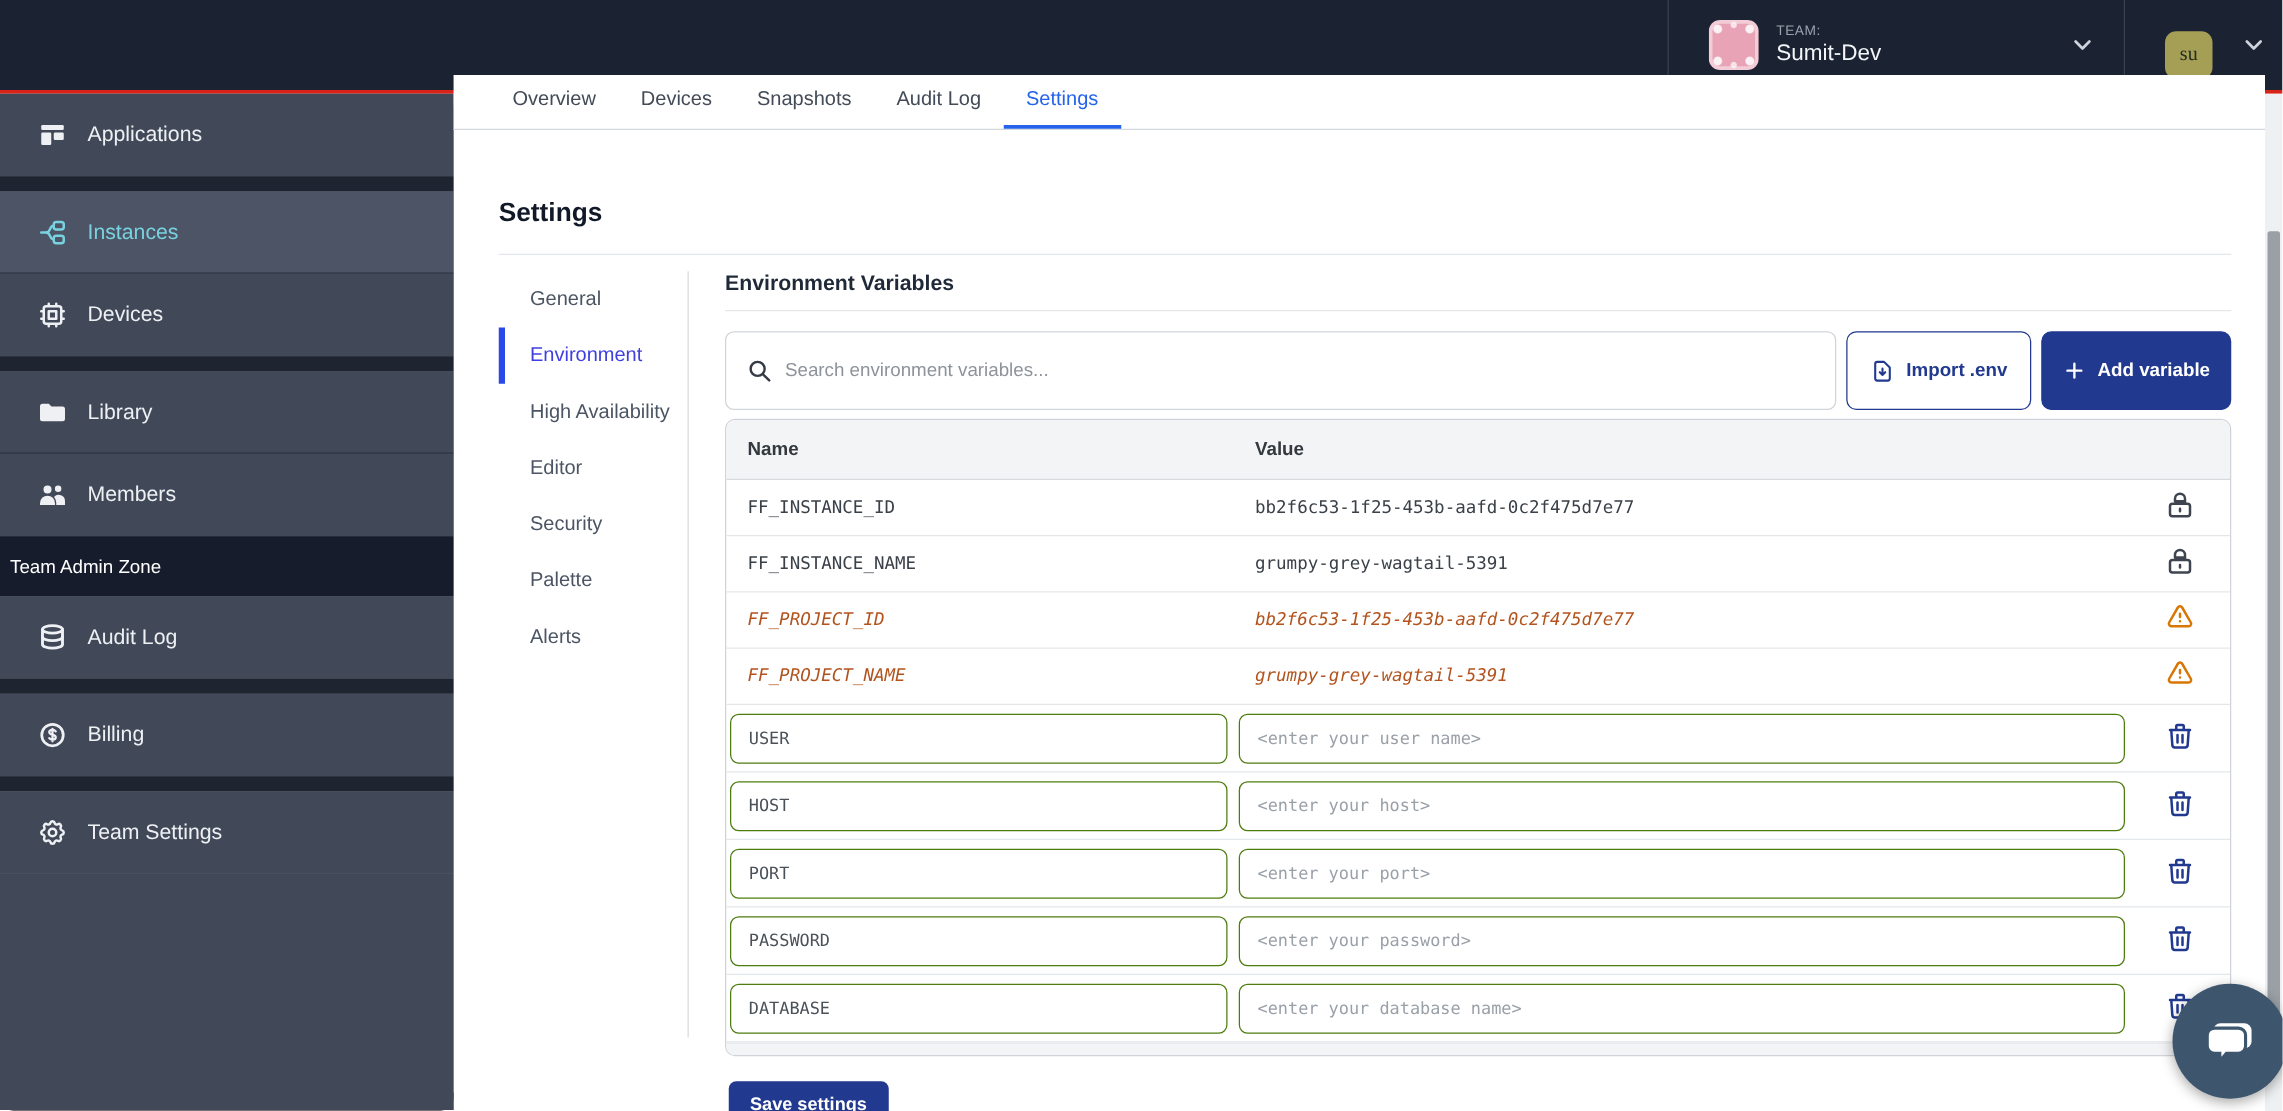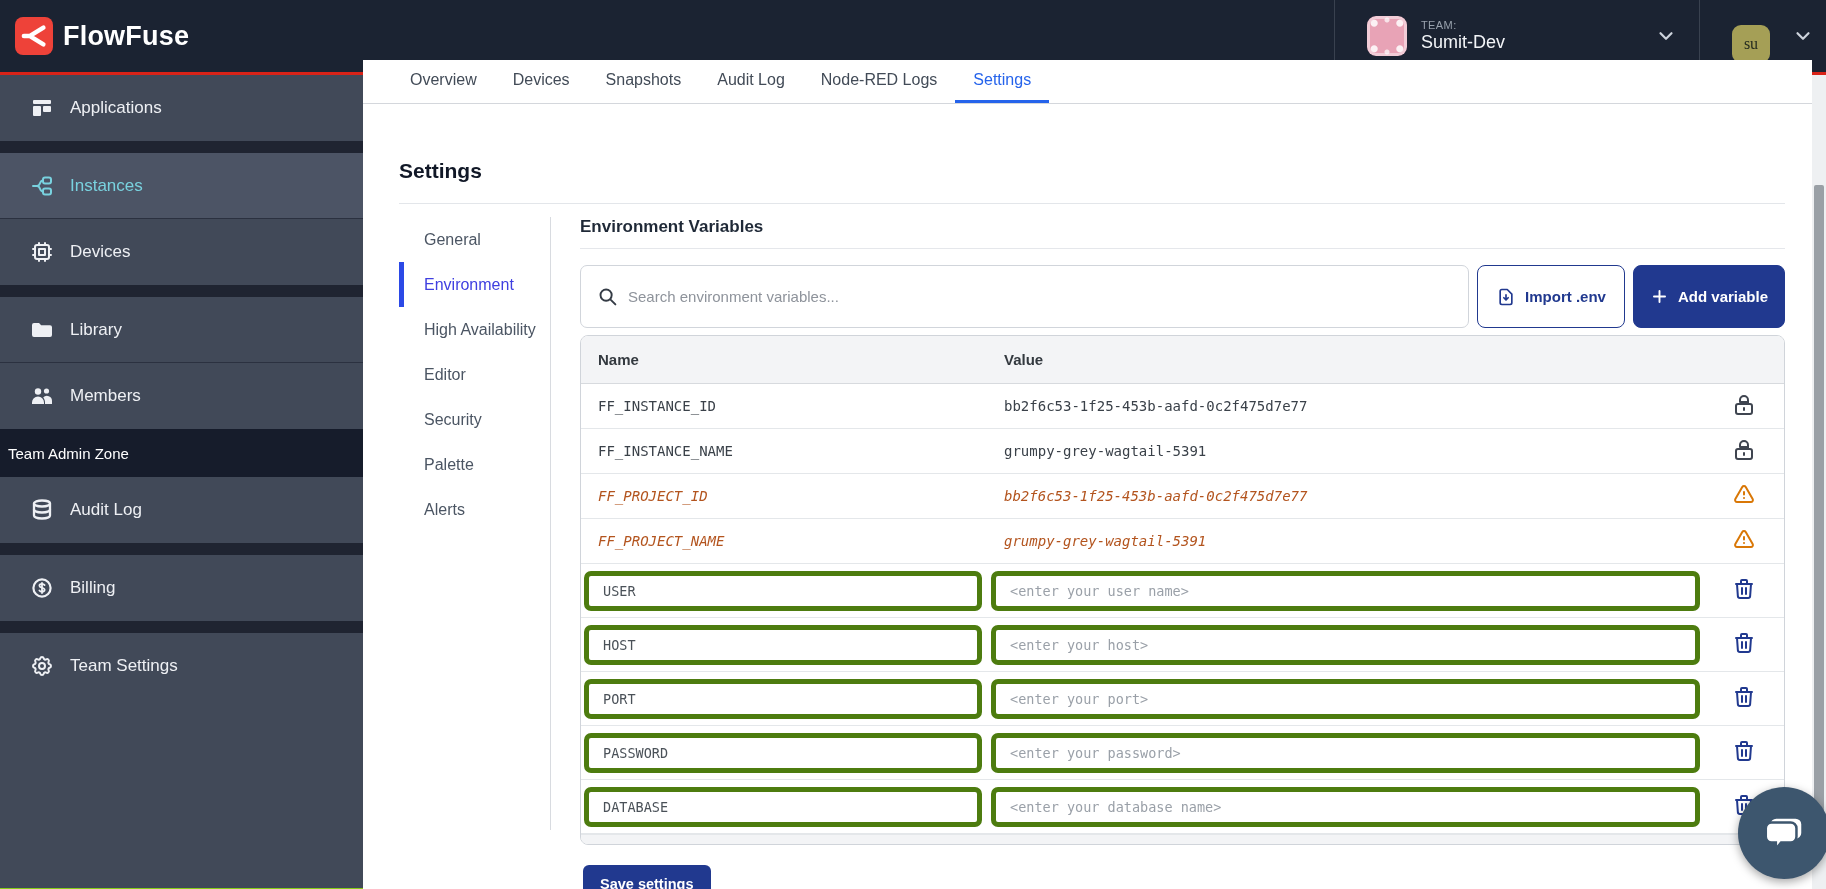--- a/index.html
+++ b/index.html
@@ -25,21 +25,21 @@
        radial-gradient(circle at 50% 90%, rgba(255,255,255,.7) 2px, transparent 3px);
      box-shadow: inset 0 0 0 3px rgba(255,255,255,.45); }
   .team-meta { margin-left:14px; margin-right:150px; }
   .team-label { color:#98a1ad; font-size:11px; letter-spacing:.4px; }
   .team-name { color:#f3f5f8; font-size:18px; margin-top:1px; }
   .chev { color:#cdd3dc; display:flex; align-items:center; }
   .user-menu { display:flex; align-items:center; gap:22px; padding:0 12px 0 32px; cursor:pointer; }
   .user-avatar { width:38px; height:38px; border-radius:9px; background:#a59f56; color:#242b1f; display:flex; align-items:center; justify-content:center; font-size:16px; font-family:"Liberation Serif", serif;margin-top:16px; }
 
   
-  .sidebar { position:absolute; top:75px; left:0; width:363px; height:814px; background:#84cc16; }
+  .sidebar { position:absolute; top:75px; left:0; width:363px; height:814px; background:#737373;border-radius:12px; }
   .side-group { background:#414958; }
   .side-gap { height:12px; background:#1f2431; }
   .side-item { height:66px; display:flex; align-items:center; padding-left:30px; gap:16px; color:#eef0f4; font-size:17px; cursor:pointer; border-bottom:1px solid #2b3140; background:#414958; }
   .side-item:last-child { border-bottom:none; }
   .side-item .sicon { width:24px; height:24px; flex:0 0 24px; display:flex; align-items:center; justify-content:center; color:#eef0f4; }
   .side-item.active { background:#4c5465; color:#79d2df; }
   .side-item.active .sicon { color:#79d2df; }
   .admin-zone { height:48px; background:#161c2b; color:#ffffff; font-size:15px; display:flex; align-items:center; padding-left:8px; }
   .side-rest { background:#414958; height:189px; }
 
@@ -74,21 +74,21 @@
   .t-row { display:grid; grid-template-columns:410px 1fr 80px; align-items:center; }
   .t-head { height:48px; background:#f3f4f6; border-bottom:1px solid #d7dade; font-size:15px; font-weight:bold; color:#33393f; }
   .t-head .c1 { padding-left:17px; }
   .t-head .c2 { padding-left:13px; }
   .t-ro { height:45px; border-bottom:1px solid #e4e7ea; font-family:"DejaVu Sans Mono","Liberation Mono",monospace; font-size:14px; color:#3a4149; }
   .t-ro .c1 { padding-left:17px; }
   .t-ro .c2 { padding-left:13px; }
   .t-ro.deprecated { color:#b3541e; font-style:italic; }
   .t-ro .c3, .t-ed .c3 { display:flex; justify-content:center; }
   .t-ed { height:54px; border-bottom:1px solid #e4e7ea; }
-  .t-ed input { height:40px; border:5px solid #4d7c0f; border-radius:7px; font-family:"DejaVu Sans Mono","Liberation Mono",monospace; font-size:13.5px; color:#4a5158; padding:0 14px; outline:none; background:#fff; }
+  .t-ed input { height:40px; border:1px solid #4d7c0f; border-radius:7px; font-family:"DejaVu Sans Mono","Liberation Mono",monospace; font-size:13.5px; color:#4a5158; padding:0 14px; outline:none; background:#fff; }
   .t-ed input::placeholder { color:#9aa0a8; }
   .t-ed .c1 input { margin-left:3px; width:calc(100% - 12px); }
   .t-ed .c2 input { width:calc(100% - 4px); }
   .icon-btn { background:none; border:none; cursor:pointer; display:flex; color:#21398f; padding:2px; }
   .lock-ic { color:#3f4550; }
   .warn-ic { color:#d97706; }
   .t-foot { height:10px; background:#f3f4f6; border-top:1px solid #e4e7ea; }
 
   .save-btn { margin-top:20px; margin-left:3px; background:#21398f; color:#fff; border:none; border-radius:6px; font-size:14.5px; font-weight:bold; padding:11px 17px; cursor:pointer; font-family:"Liberation Sans", sans-serif; }
 
@@ -98,28 +98,20 @@
 
   
   .chat-fab { position:absolute; top:787px; left:1738px; width:92px; height:92px; border-radius:50%; background:#3d566e; border:none; display:flex; align-items:center; justify-content:center; cursor:pointer; box-shadow:0 3px 10px rgba(0,0,0,.35); }
 </style>
 </head>
 <body>
 
 <div class="app">
 
   <div class="topbar">
-    <div class="brand">
-      <span class="logo-square">
-        <svg width="26" height="26" viewBox="0 0 36 36">
-            <path d="M4 18h9M31 6.5L13 17.5M31 29.5L13 18.5" stroke="#fff" stroke-width="6.2" stroke-linecap="round" fill="none"></path>
-          </svg>
-      </span>
-      <span class="brand-name">FlowFuse</span>
-    </div>
     <div class="topbar-right">
       <div class="vdiv"></div>
       <div class="team-select">
         <span class="team-avatar"></span>
         <span class="team-meta">
           <div class="team-label">TEAM:</div>
           <div class="team-name">Sumit-Dev</div>
         </span>
         <span class="chev">
           <svg width="22" height="22" viewBox="0 0 24 24" fill="none" stroke="currentColor" stroke-width="2.4" stroke-linecap="round" stroke-linejoin="round">
@@ -236,21 +228,20 @@
       </div>
       <div class="side-rest"></div>
     </nav>
 
   <div class="main">
     <div class="tabbar" id="tabbar">
         <div class="tab">Overview</div>
         <div class="tab">Devices</div>
         <div class="tab">Snapshots</div>
         <div class="tab">Audit Log</div>
-        <div class="tab">Node-RED Logs</div>
         <div class="tab active">Settings</div>
       </div>
     <h1 class="page-title">Settings</h1>
     <div class="title-divider"></div>
 
     <div class="subnav" id="subnav">
         <div class="subnav-item">General</div>
         <div class="subnav-item active">Environment</div>
         <div class="subnav-item">High Availability</div>
         <div class="subnav-item">Editor</div>

